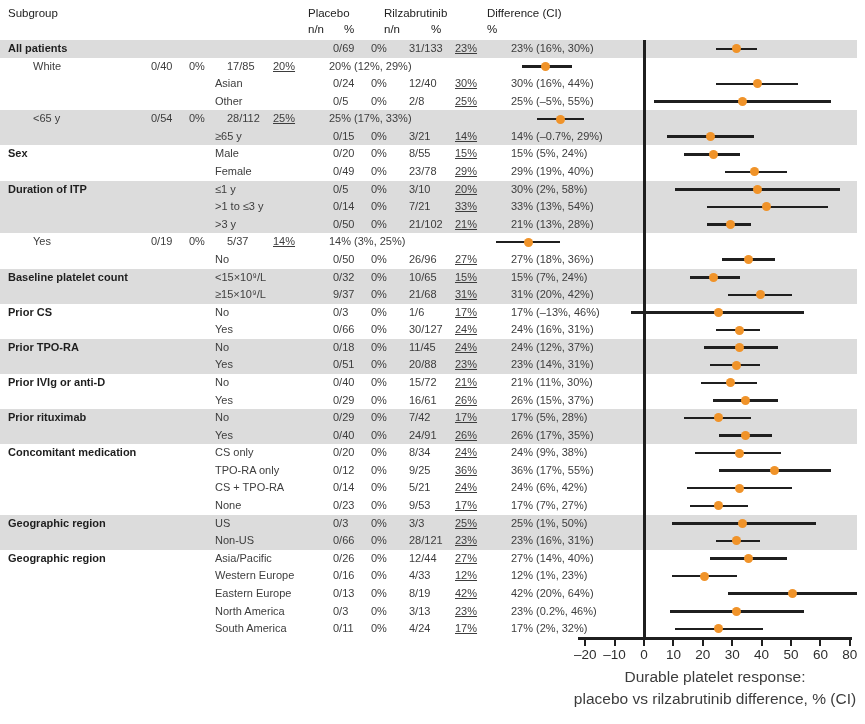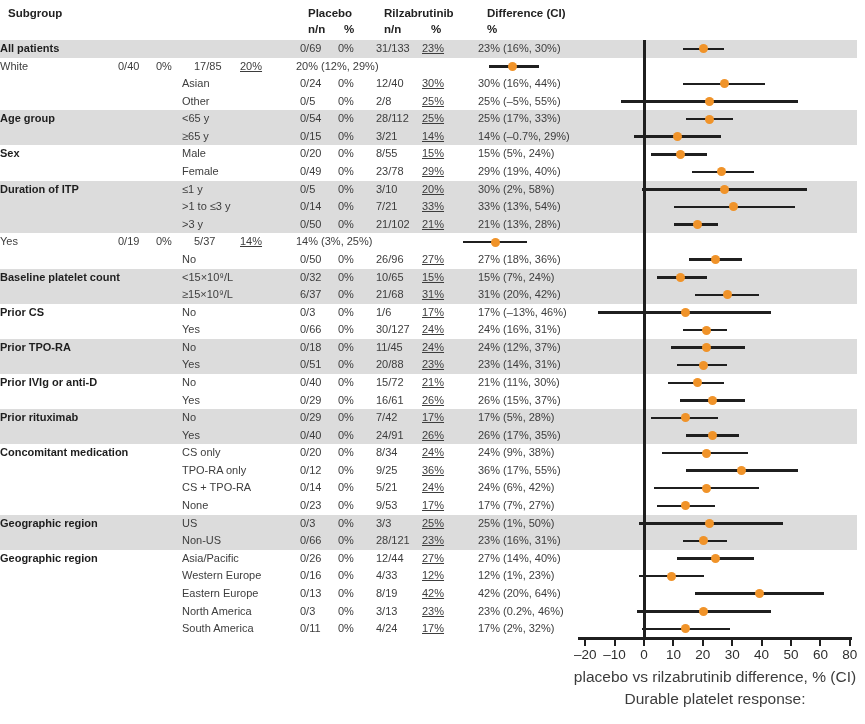--- a/index.html
+++ b/index.html
@@ -1,26 +1,26 @@
 <!DOCTYPE html>
 <html style="--marker: #F09329; --band: #DCDCDC; --line: #1F1F1F;"><head>
 <meta charset="utf-8">
 <style>
   html,body{margin:0;padding:0;background:#ffffff;}
   .fig{
     position:relative;width:865px;height:724px;background:#fff;
     font-family:"Liberation Sans",sans-serif;color:#3d3d3d;overflow:hidden;
   }
-  .hdr{position:absolute;font-size:11.5px;font-weight:700;color:#222;white-space:nowrap;}
+  .hdr{position:absolute;font-size:11.5px;font-weight:400;color:#222;white-space:nowrap;}
   .rows{position:absolute;left:0;top:40px;width:857px;}
   .row{position:relative;display:flex;height:17.59px;align-items:center;font-size:11px;line-height:17.59px;white-space:nowrap;}
   .row.band{background:var(--band,#dcdcdc);}
   .c{flex:0 0 auto;overflow:visible;}
-  .c.group{width:182px;font-weight:700;color:#1e1e1e;box-sizing:border-box;}
-  .c.category{width:118px;}
+  .c.group{width:182px;padding-left:8px;font-weight:700;color:#1e1e1e;box-sizing:border-box;}
+  .c.category{width:118px;margin-left:33px;}
   .c.pnn{width:38px;}
   .c.ppct{width:38px;}
   .c.rnn{width:46px;}
   .c.rpct{width:56px;text-decoration:underline;}
   .c.diff{width:96px;}
   .c.plot{position:relative;flex:1 1 auto;height:100%;}
   .ci{position:absolute;top:50%;height:2.5px;margin-top:-1.25px;background:var(--line,#1f1f1f);}
   .dot{position:absolute;top:50%;width:9px;height:9px;margin-top:-4.5px;border-radius:50%;background:var(--marker,#f09329);}
   .zeroline{position:absolute;left:643px;top:40px;width:2.5px;height:599px;background:var(--line,#1f1f1f);}
   .axis{position:absolute;left:578px;top:637px;width:274px;height:28px;}
@@ -90,21 +90,20 @@
     <div class="c ppct">0%</div>
     <div class="c rnn">2/8</div>
     <div class="c rpct">25%</div>
     <div class="c diff">25% (–5%, 55%)</div>
     <div class="c plot">
       <div class="ci" style="left: 47.3px; width: 176.4px;"></div>
       <div class="dot" style="left: 131px;"></div>
     </div>
   </div>
       <div class="row band">
-    <div class="c group">Age group</div>
     <div class="c category">&lt;65 y</div>
     <div class="c pnn">0/54</div>
     <div class="c ppct">0%</div>
     <div class="c rnn">28/112</div>
     <div class="c rpct">25%</div>
     <div class="c diff">25% (17%, 33%)</div>
     <div class="c plot">
       <div class="ci" style="left: 111.98px; width: 47.04px;"></div>
       <div class="dot" style="left: 131px;"></div>
     </div>
@@ -221,21 +220,21 @@
     <div class="c rpct">15%</div>
     <div class="c diff">15% (7%, 24%)</div>
     <div class="c plot">
       <div class="ci" style="left: 82.58px; width: 49.98px;"></div>
       <div class="dot" style="left: 101.6px;"></div>
     </div>
   </div>
       <div class="row band">
     <div class="c group"></div>
     <div class="c category">≥15×10⁹/L</div>
-    <div class="c pnn">6/37</div>
+    <div class="c pnn">9/37</div>
     <div class="c ppct">0%</div>
     <div class="c rnn">21/68</div>
     <div class="c rpct">31%</div>
     <div class="c diff">31% (20%, 42%)</div>
     <div class="c plot">
       <div class="ci" style="left: 120.8px; width: 64.68px;"></div>
       <div class="dot" style="left: 148.64px;"></div>
     </div>
   </div>
       <div class="row">
@@ -507,16 +506,16 @@
       <div class="tick-label" style="left: 183.6px;">40</div>
       <div class="tick" style="left: 212px;"></div>
       <div class="tick-label" style="left: 213px;">50</div>
       <div class="tick" style="left: 241.4px;"></div>
       <div class="tick-label" style="left: 242.4px;">60</div>
       <div class="tick" style="left: 270.8px;"></div>
       <div class="tick-label" style="left: 271.8px;">80</div>
     </div>
 
   <div class="caption">
+    <div>Durable platelet response:</div>
     <div>placebo vs rilzabrutinib difference, % (CI)</div>
-    <div>Durable platelet response:</div>
   </div>
 </div>
 
 </body></html>

